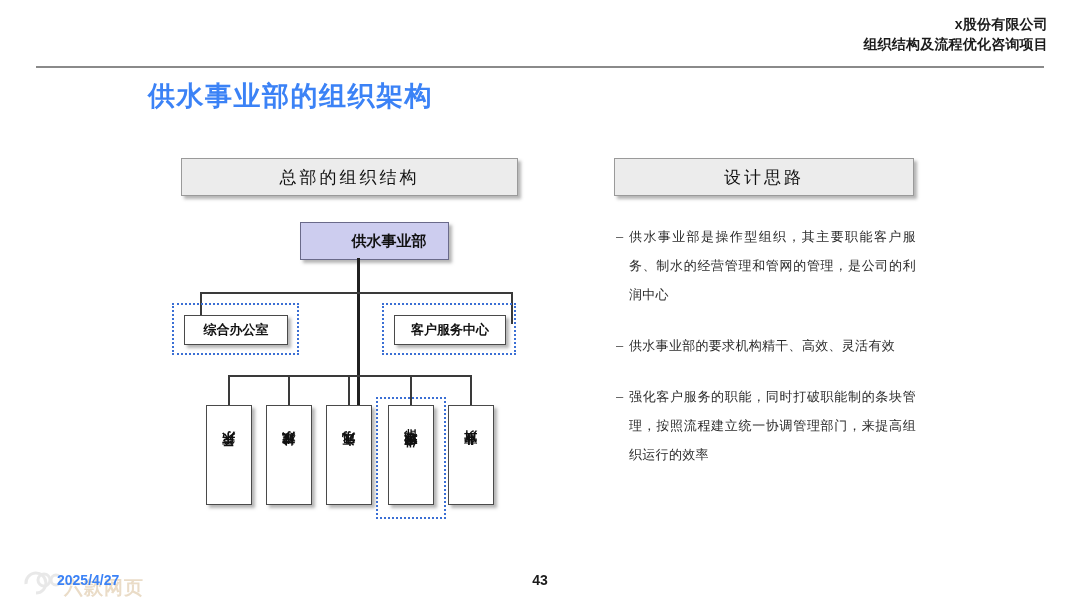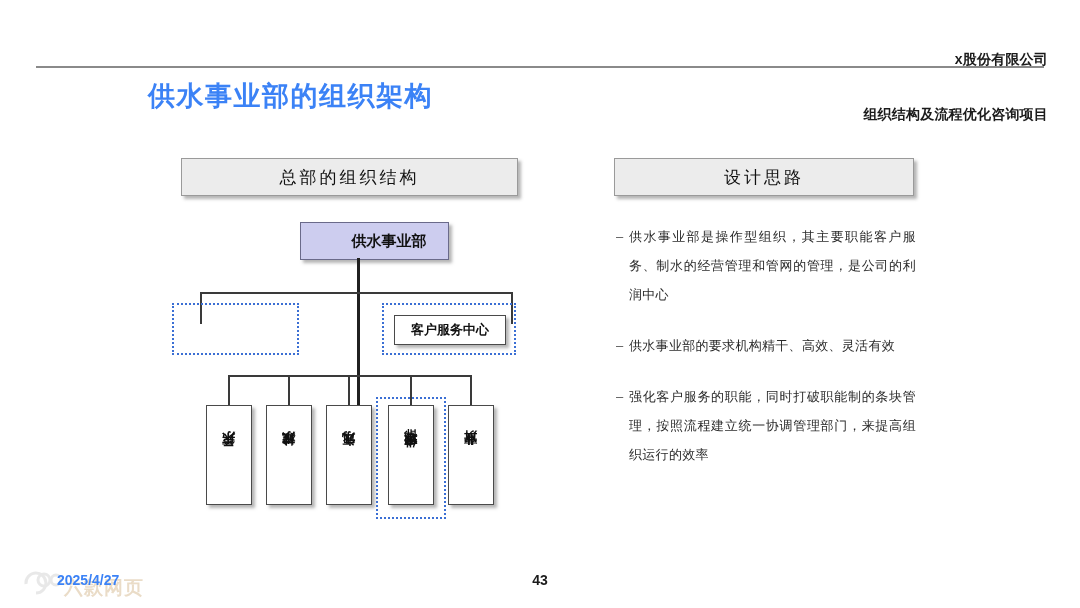--- a/index.html
+++ b/index.html
@@ -22,21 +22,20 @@
     right: 32px;
     text-align: right;
     line-height: 1.45;
   }
   #slide-header .hdr-line {
     font-size: 14px;
     font-weight: bold;
     color: #1b1b1b;
     letter-spacing: .2px;
     white-space: nowrap;
-    margin-top: 35px;
   }
   #header-rule {
     position: absolute;
     left: 36px;
     right: 36px;
     top: 66px;
     height: 2px;
     background: #8a8a8a;
   }
 
@@ -213,20 +212,23 @@
     <span class="node-label">供水事业部</span>
   </div>
 
   <div class="line trunk" style="left:207px; top:53px; width:3px; height:227px;"></div>
 
   <div class="line" style="left:50px; top:87px; width:312px; height:1.5px;"></div>
   <div class="line" style="left:50px; top:87px; width:1.5px; height:32px;"></div>
   <div class="line" style="left:361px; top:87px; width:1.5px; height:32px;"></div>
 
   <div class="sel-frame" style="left:22px; top:98px; width:123px; height:48px;"></div>
+  <div class="node" style="left:34px; top:110px; width:102px; height:28px; font-size:13px;">
+    <span class="node-label">综合办公室</span>
+  </div>
 
   <div class="sel-frame" style="left:232px; top:98px; width:130px; height:48px;"></div>
   <div class="node" style="left:244px; top:110px; width:110px; height:28px; font-size:13px;">
     <span class="node-label">客户服务中心</span>
   </div>
 
   <div class="line" style="left:78px; top:170px; width:243px; height:1.5px;"></div>
   <div class="line" style="left:78px; top:170px; width:1.5px; height:30px;"></div>
   <div class="line" style="left:138px; top:170px; width:1.5px; height:30px;"></div>
   <div class="line" style="left:198px; top:170px; width:1.5px; height:30px;"></div>

